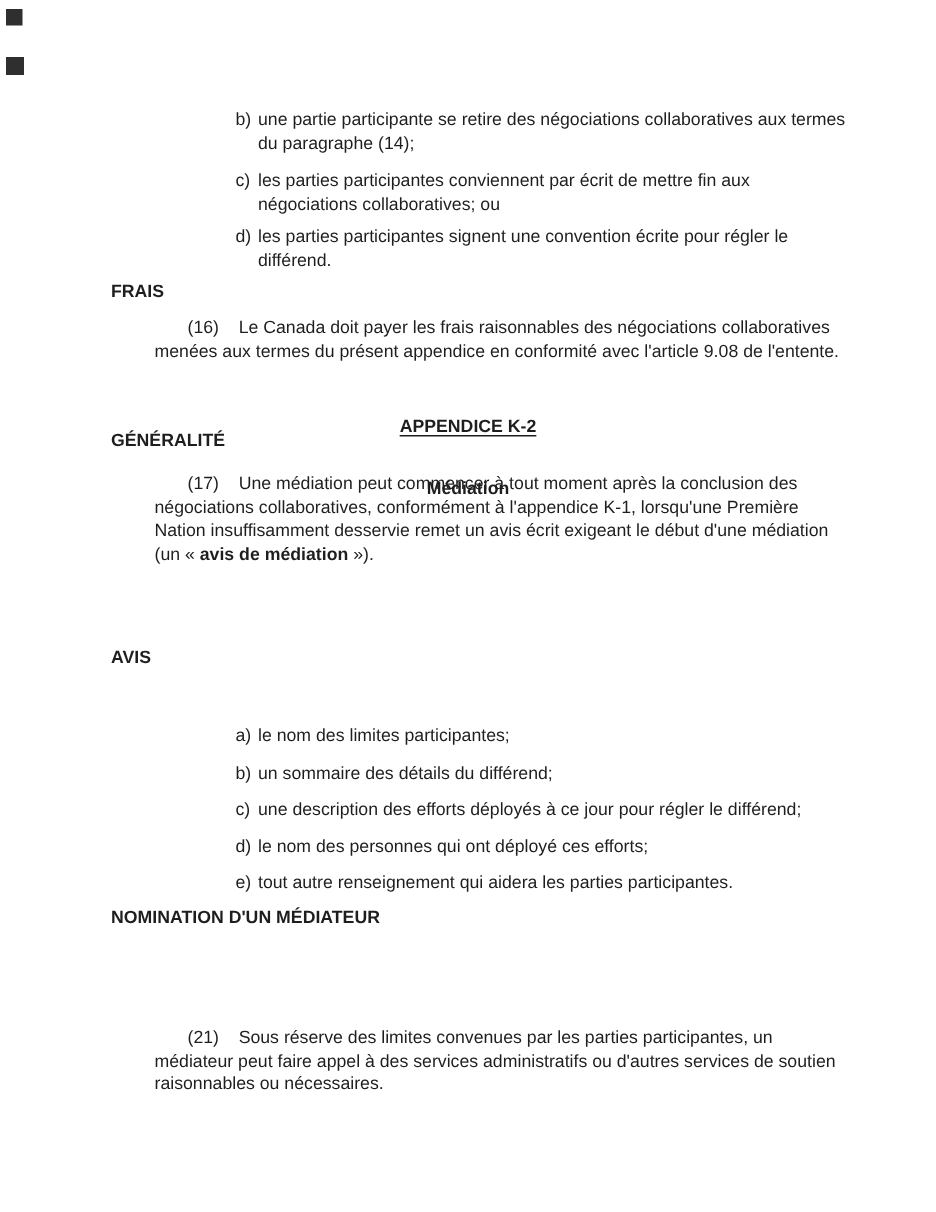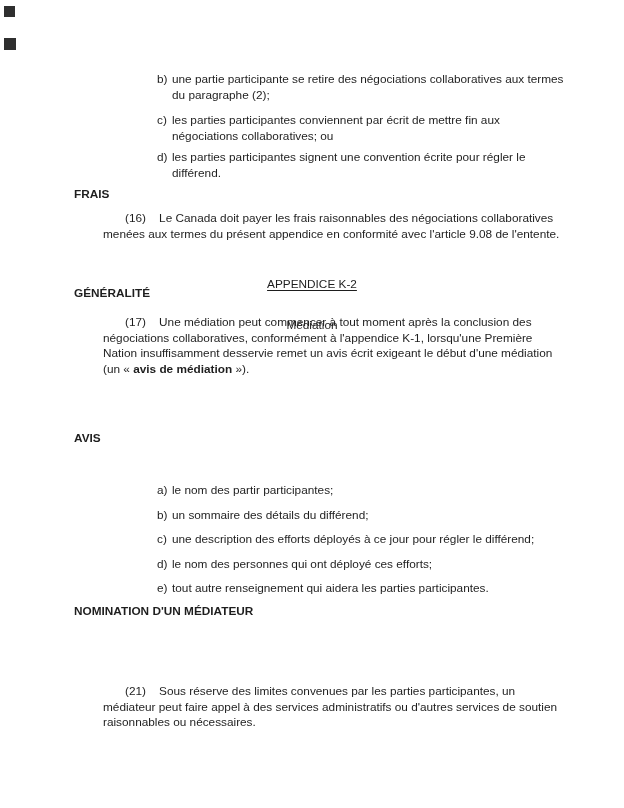--- a/index.html
+++ b/index.html
@@ -15,39 +15,39 @@
     overflow: hidden;
   }
   .block { position: absolute; white-space: pre; }
   .heading { font-weight: bold; left: 74px; }
   .para { left: 103px; text-indent: 22px; }
   .bold { font-weight: bold; }
   .list-item { display: flex; left: 157px; }
   .list-item .marker { width: 15px; flex: none; }
   .title-block {
     left: 0; width: 624px; text-align: center;
-    font-weight: normal; line-height: 13.8px; white-space: pre;
+    font-weight: bold; line-height: 13.8px; white-space: pre;
   }
   .title-underline { text-decoration: underline; text-underline-offset: 2px; }
   .scan-mark { position: absolute; background: #2f2f2f; }
   #mark1 { left: 4px; top: 6px; width: 11px; height: 11px; }
   #mark2 { left: 4px; top: 38px; width: 12px; height: 12px; }
 </style>
 </head>
 <body>
 
 <div class="page">
 
   <div id="mark1" class="scan-mark"></div>
   <div id="mark2" class="scan-mark"></div>
 
   <div class="block list-item" style="top:72px">
     <span class="marker">b)</span>
     <span>une partie participante se retire des négociations collaboratives aux termes
-du paragraphe (2);</span>
+du paragraphe (14);</span>
   </div>
   <div class="block list-item" style="top:113px">
     <span class="marker">c)</span>
     <span>les parties participantes conviennent par écrit de mettre fin aux
 négociations collaboratives; ou</span>
   </div>
   <div class="block list-item" style="top:150px">
     <span class="marker">d)</span>
     <span>les parties participantes signent une convention écrite pour régler le
 différend.</span>
@@ -65,21 +65,21 @@
   <div class="block heading" style="top:286px">GÉNÉRALITÉ</div>
   <div class="block para" style="top:315px"><span>(17)&nbsp;&nbsp;&nbsp; Une médiation peut commencer à tout moment après la conclusion des
 négociations collaboratives, conformément à l'appendice K-1, lorsqu'une Première
 Nation insuffisamment desservie remet un avis écrit exigeant le début d'une médiation
 (un «&nbsp;</span><span class="bold">avis de médiation</span><span>&nbsp;»).</span></div>
 
   <div class="block heading" style="top:431px">AVIS</div>
 
   <div class="block list-item" style="top:483px">
     <span class="marker">a)</span>
-    <span>le nom des partir participantes;</span>
+    <span>le nom des limites participantes;</span>
   </div>
   <div class="block list-item" style="top:508px">
     <span class="marker">b)</span>
     <span>un sommaire des détails du différend;</span>
   </div>
   <div class="block list-item" style="top:532px">
     <span class="marker">c)</span>
     <span>une description des efforts déployés à ce jour pour régler le différend;</span>
   </div>
   <div class="block list-item" style="top:557px">

